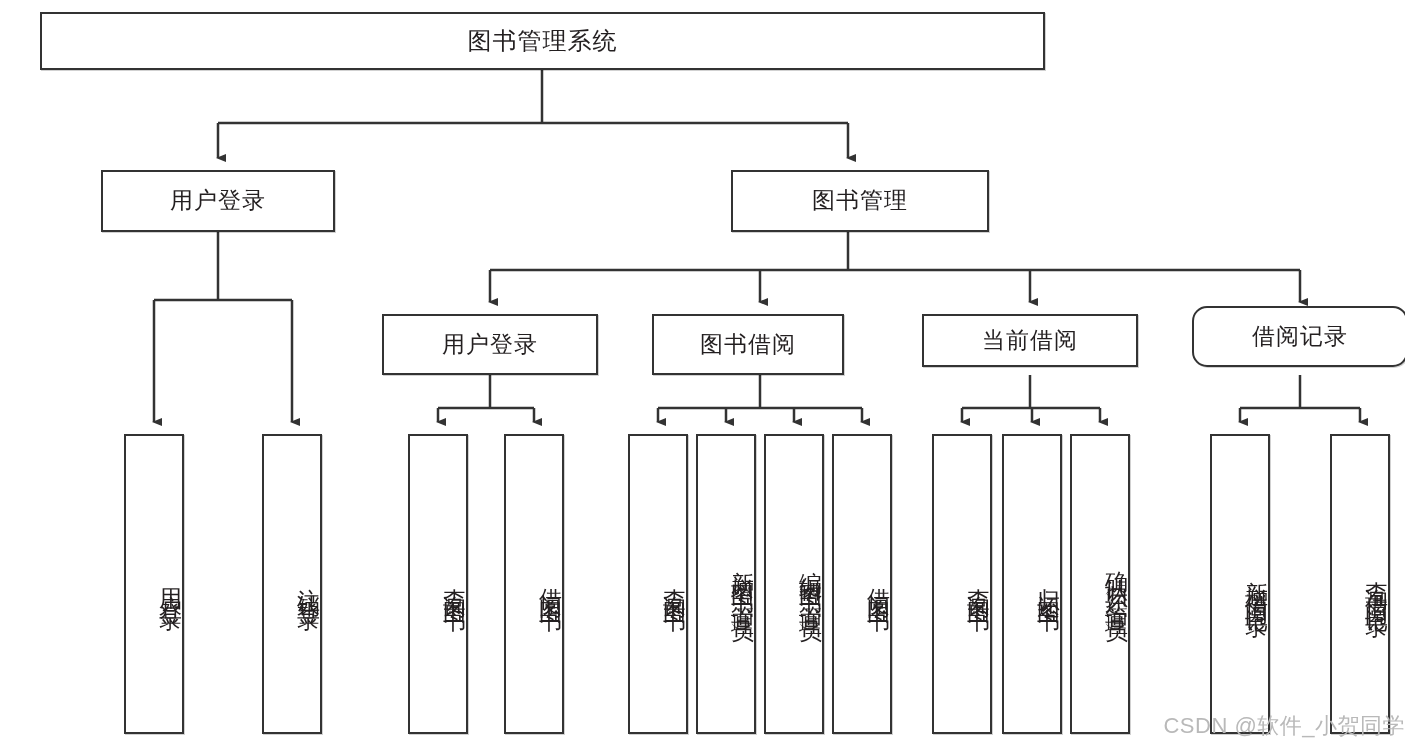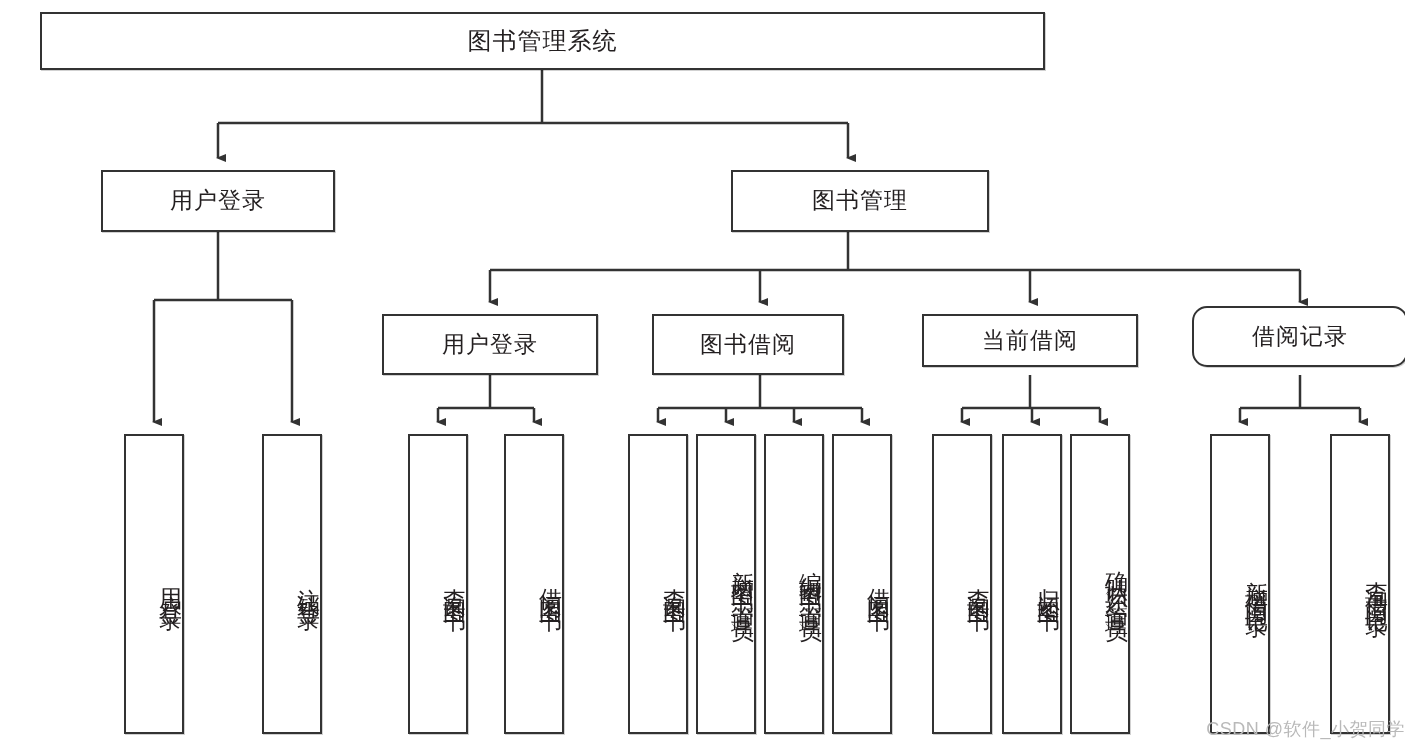--- a/index.html
+++ b/index.html
@@ -56,21 +56,21 @@
   .node.v .vtext {
     writing-mode: vertical-rl;
     text-orientation: upright;
     display: block;
     text-align: center;
   }
   .watermark {
     position: absolute;
     right: 20px;
     bottom: 6px;
-    font-size: 18px;
+    font-size: 22px;
     color: #b9b9b9;
     letter-spacing: 0.5px;
     white-space: nowrap;
   }
 </style>
 </head>
 <body>
 
 <div id="canvas">
 

